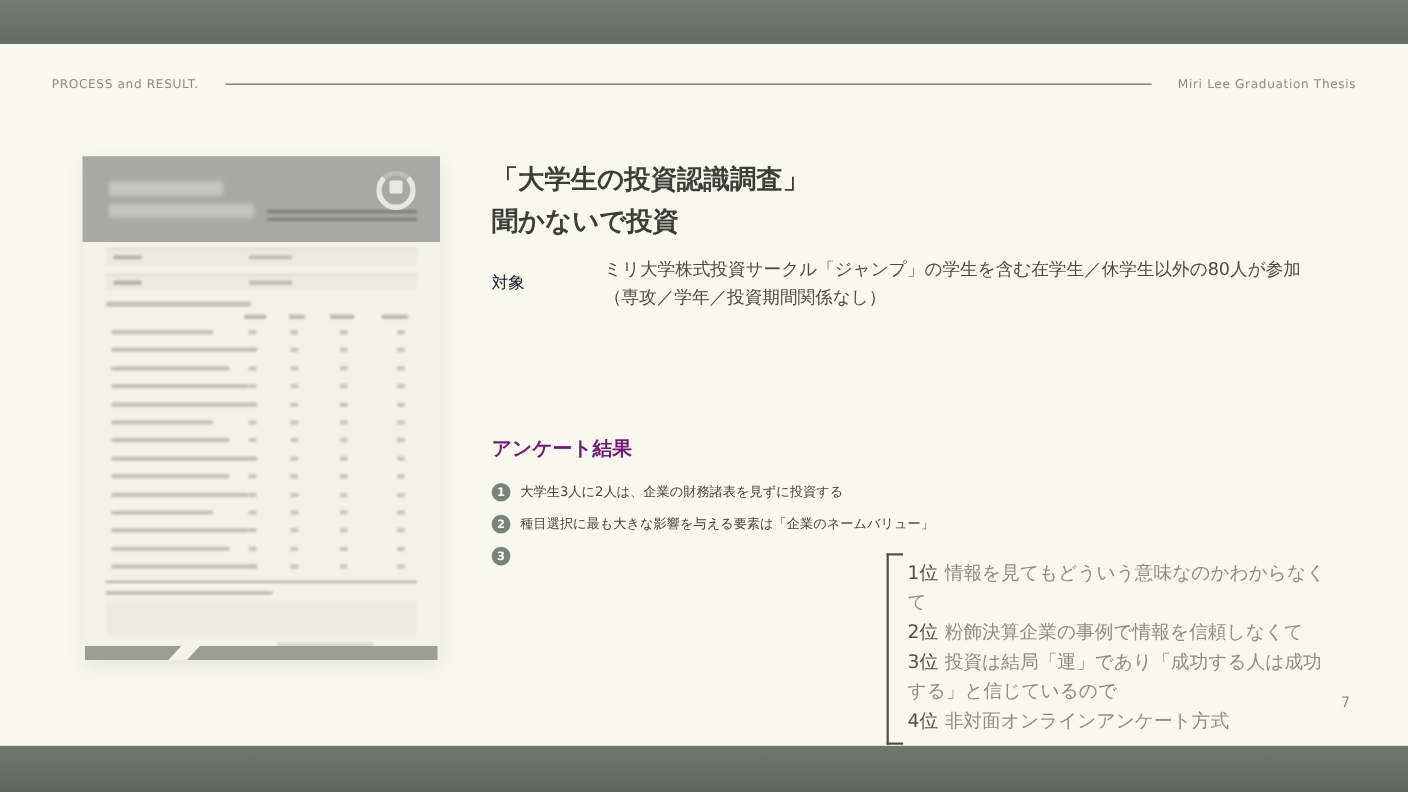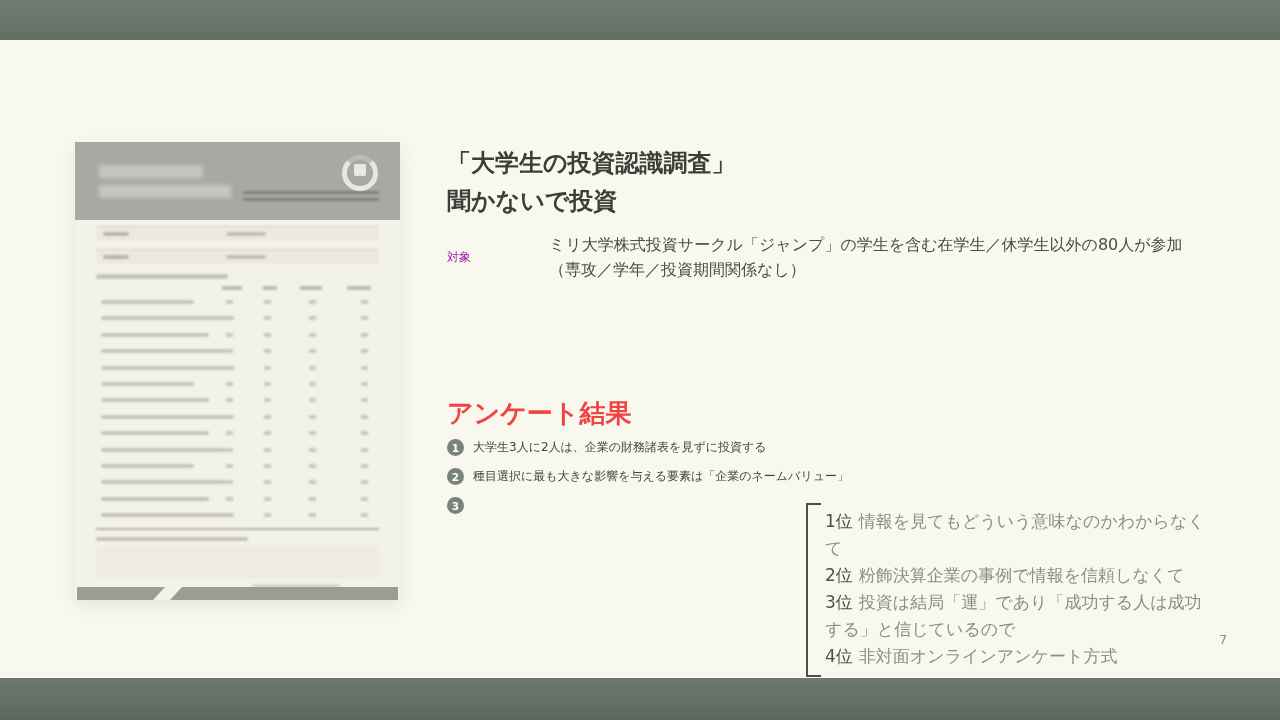--- a/index.html
+++ b/index.html
@@ -59,27 +59,27 @@
   .sub-line { margin:6px 60px 0 auto; width:88px; height:4px; background:#d9d7cd; border-radius:2px; }
   .sv-footer { position:absolute; left:2px; right:2px; bottom:0; height:13px; display:flex; gap:5px; }
   .sv-footer .seg-l { width:88px; background:#9a9c95; clip-path:polygon(0 0,100% 0,calc(100% - 12px) 100%,0 100%); }
   .sv-footer .seg-r { flex:1; background:#9a9c95; clip-path:polygon(12px 0,100% 0,100% 100%,0 100%); }
 
   
   .title { position:absolute; left:447px; top:144px; font-size:24px; font-weight:600;
            color:#3e3e38; line-height:38px; white-space:pre-line; }
   .details { position:absolute; left:447px; top:232px; width:775px; }
   .d-row { display:flex; margin-bottom:15px; }
-  .d-label { width:102px; flex:none; color:#a21caf; font-size:12px; align-self:center; }
+  .d-label { width:102px; flex:none; color:#0f172a; font-size:15px; align-self:center; }
   .d-value { color:#4c4c45; font-size:16px; line-height:25px; white-space:pre-line; }
   .d-row.tall { min-height:36px; }
   .d-row.tall .d-label { align-self:flex-end; padding-bottom:2px; }
   .d-row.tall .d-value { align-self:flex-start; }
 
-  .results-heading { position:absolute; left:447px; top:396px; font-size:26px; font-weight:700; color:#ef4444; }
+  .results-heading { position:absolute; left:447px; top:396px; font-size:18px; font-weight:700; color:#701a75; }
   .results { position:absolute; left:447px; top:438px; }
   .r-item { display:flex; align-items:center; margin-bottom:10px; height:19px; }
   .r-num { width:17px; height:17px; border-radius:50%; background:#79837b; color:#ffffff;
            font-size:10.5px; font-weight:700; display:flex; align-items:center; justify-content:center;
            margin-right:9px; flex:none; }
   .r-text { font-size:12px; color:#45453f; white-space:nowrap; }
 
   .reasons { position:absolute; left:806px; top:503px; width:412px; padding:5px 0 7px 19px; box-sizing:border-box; }
   .reasons::before { content:''; position:absolute; left:0; top:0; bottom:0; width:13px;
            border-left:2px solid #514f49; border-top:2px solid #514f49; border-bottom:2px solid #514f49; }
@@ -87,20 +87,25 @@
   .reason .rank { font-weight:400; color:#514f49; margin-right:6px; }
 
   .page-num { position:absolute; left:1219px; top:632px; font-size:13px; color:#8d8d85; }
 </style>
 </head>
 <body>
 
 <div class="slide">
   <div class="top-bar"></div>
 
+  <div class="header">
+    <span class="header-label">PROCESS and RESULT.</span>
+    <div class="header-line"></div>
+    <span class="header-label">Miri Lee Graduation Thesis</span>
+  </div>
 
   <div class="survey">
     <div class="sv-header">
       <div class="sv-title">
         <div class="t1"></div>
           <div class="t2"></div>
       </div>
       <div class="sv-desc">
         <div></div>
           <div></div>

